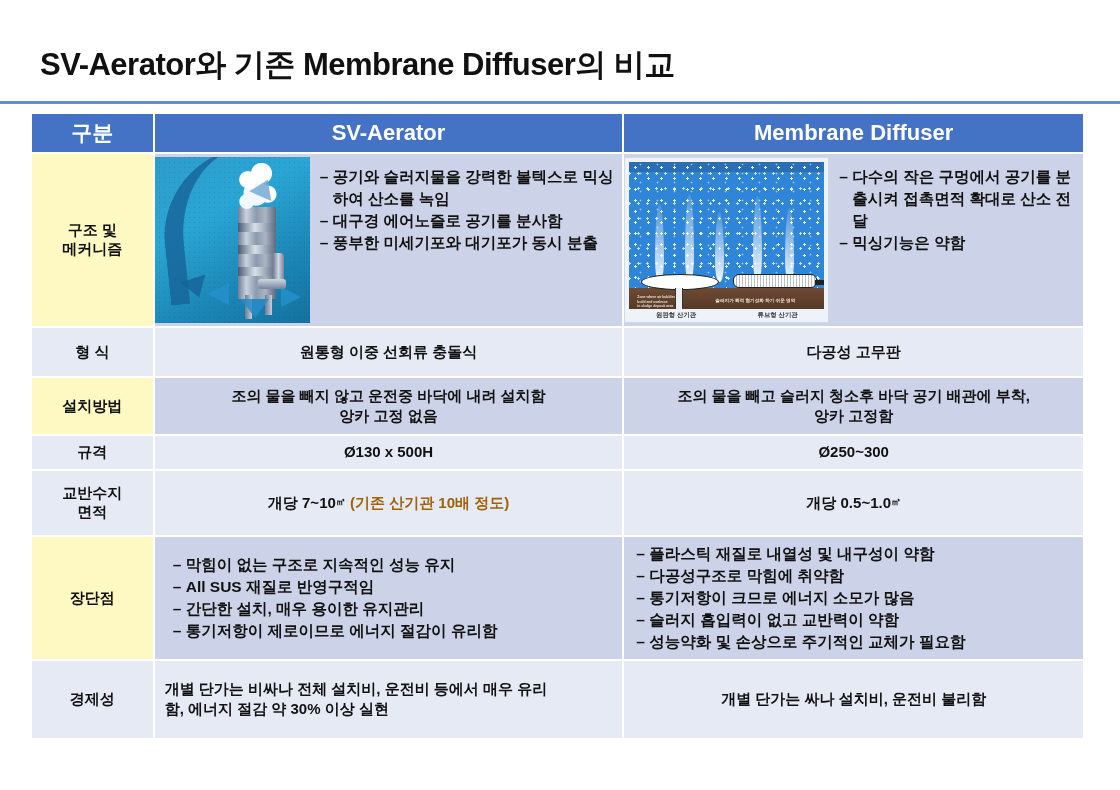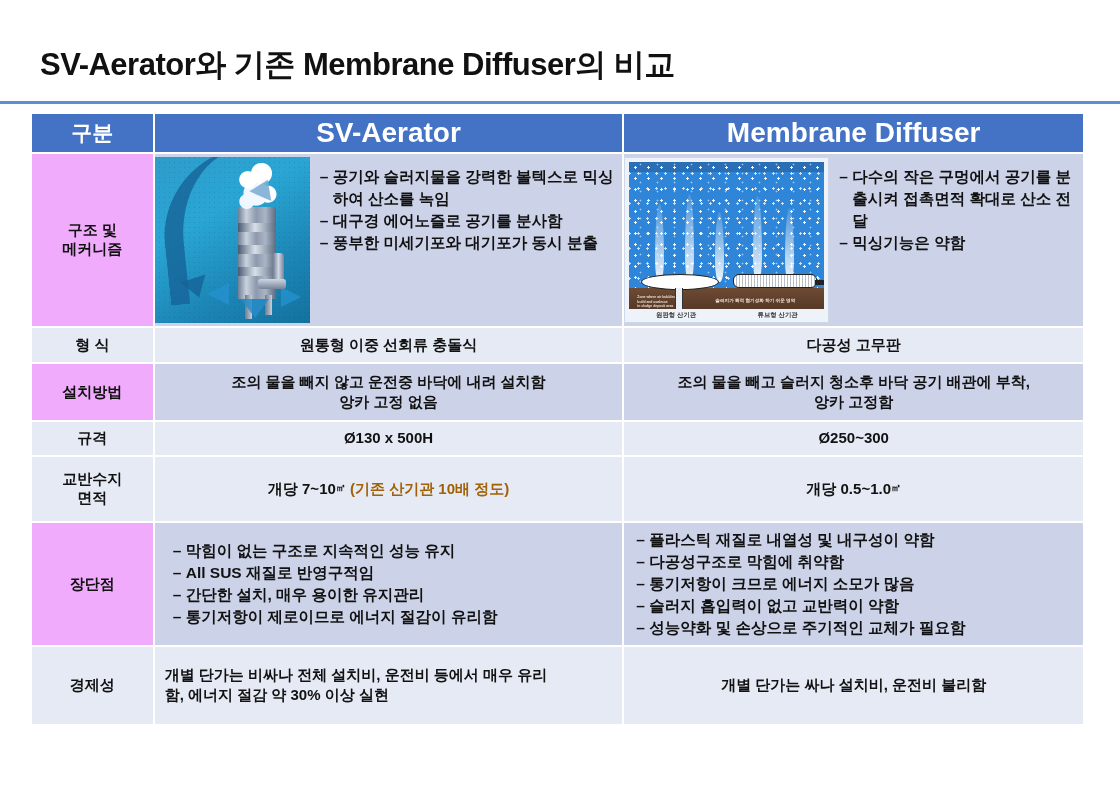--- a/index.html
+++ b/index.html
@@ -51,31 +51,31 @@
   }
 
   .col-label  { width: 120px; }
   .col-sv     { width: 465px; }
   .col-md     { width: 456px; }
 
   
   .hdr {
     background: #4472c4;
     color: #ffffff;
-    font-size: 28px;
+    font-size: 22px;
     font-weight: bold;
     text-align: center;
     height: 38px;
     letter-spacing: 0px;
   }
   .hdr-label { font-size: 21px; margin-left: 45px; }
 
   
   .lbl {
-    background: #f0abfc;
+    background: #fef9c3;
     text-align: center;
     font-size: 15px;
     font-weight: bold;
     line-height: 1.25;
     color: #111;
   }
   .lbl.alt { background: #e6eaf5; }
 
   .cell {
     background: #ccd3e8;
@@ -460,21 +460,21 @@
               <div class="bitem">
                 <span class="dash">–</span>
                 <span class="btxt">믹싱기능은 약함</span>
               </div>
             </div>
           </div>
         </div>
       </td>
     </tr>
 
-    <tr style="height:34px">
+    <tr style="height:48px">
       <td class="lbl alt">형 식</td>
       <td class="cell alt center">원통형 이중 선회류 충돌식</td>
       <td class="cell alt center">다공성 고무판</td>
     </tr>
 
     <tr style="height:56px">
       <td class="lbl">설치방법</td>
       <td class="cell center">
         <div>조의 물을 빼지 않고 운전중 바닥에 내려 설치함</div>
         <div>앙카 고정 없음</div>

